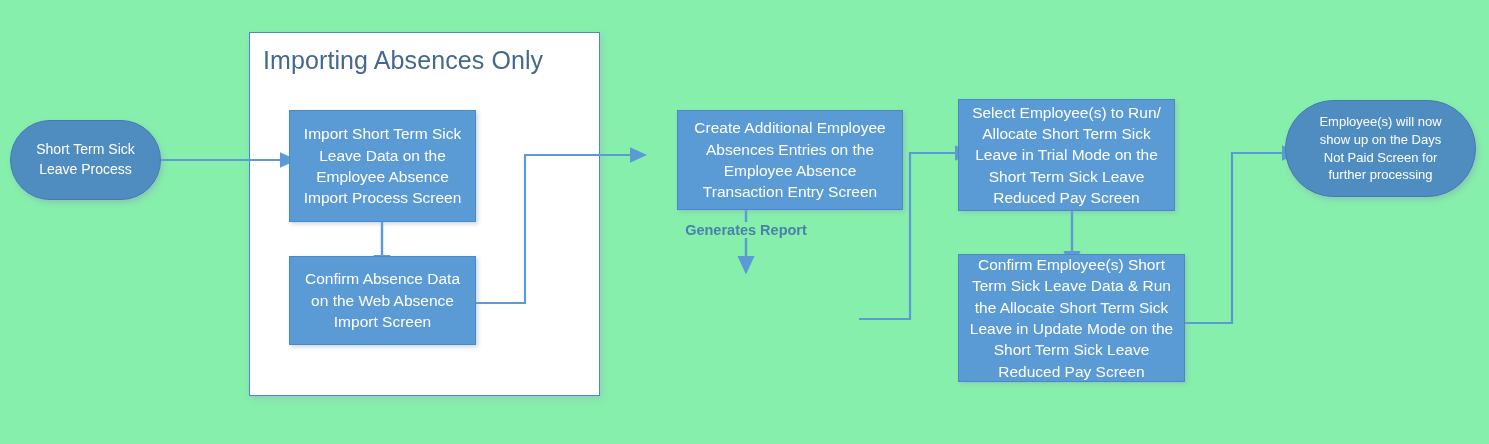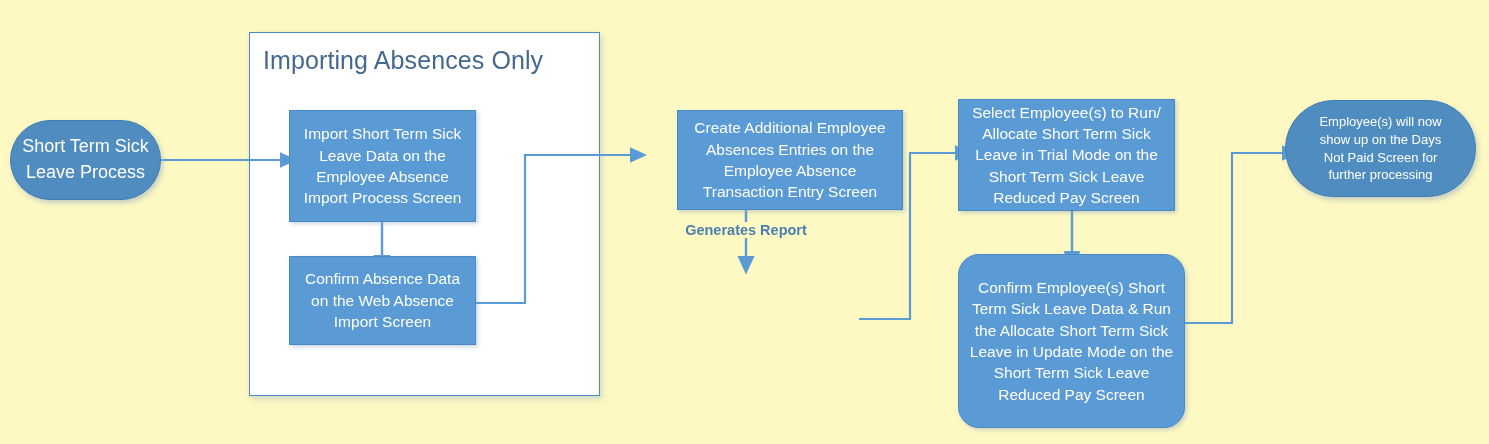--- a/index.html
+++ b/index.html
@@ -7,21 +7,21 @@
     padding: 0;
     background: #ffffff;
   }
   body {
     font-family: "Liberation Sans", sans-serif;
   }
   #canvas {
     position: relative;
     width: 1489px;
     height: 444px;
-    background: #fef9c3;
+    background: #86efac;
     overflow: hidden;
   }
   .svg-layer {
     position: absolute;
     left: 0;
     top: 0;
     width: 1489px;
     height: 444px;
     pointer-events: none;
   }
@@ -44,21 +44,21 @@
     width: 100%;
     white-space: pre-line;
   }
   .terminator {
     border-radius: 999px;
     border: 1px solid #3f7cb4;
     background: #4F8DC0;
     box-shadow: 2px 3px 5px rgba(140,165,190,0.5);
   }
   .term-start {
-    font-size: 18px;
+    font-size: 14px;
     line-height: 1.42;
   }
   .term-end {
     font-size: 13px;
     line-height: 1.38;
   }
   .group-box {
     position: absolute;
     box-sizing: border-box;
     background: #ffffff;
@@ -159,21 +159,21 @@
 
 
   <div class="node" style="left:958px; top:99px; width:217px; height:112px;">
     <span class="txt">Select Employee(s) to Run/
 Allocate Short Term Sick
 Leave in Trial Mode on the
 Short Term Sick Leave
 Reduced Pay Screen</span>
   </div>
 
-  <div class="node" style="left:958px; top:254px; width:227px; height:174px;border-radius:21px;">
+  <div class="node" style="left:958px; top:254px; width:227px; height:128px;">
     <span class="txt">Confirm Employee(s) Short
 Term Sick Leave Data &amp; Run
 the Allocate Short Term Sick
 Leave in Update Mode on the
 Short Term Sick Leave
 Reduced Pay Screen</span>
   </div>
 
   <div class="node terminator term-end" style="left:1285px; top:100px; width:191px; height:97px;">
     <span class="txt">Employee(s) will now

